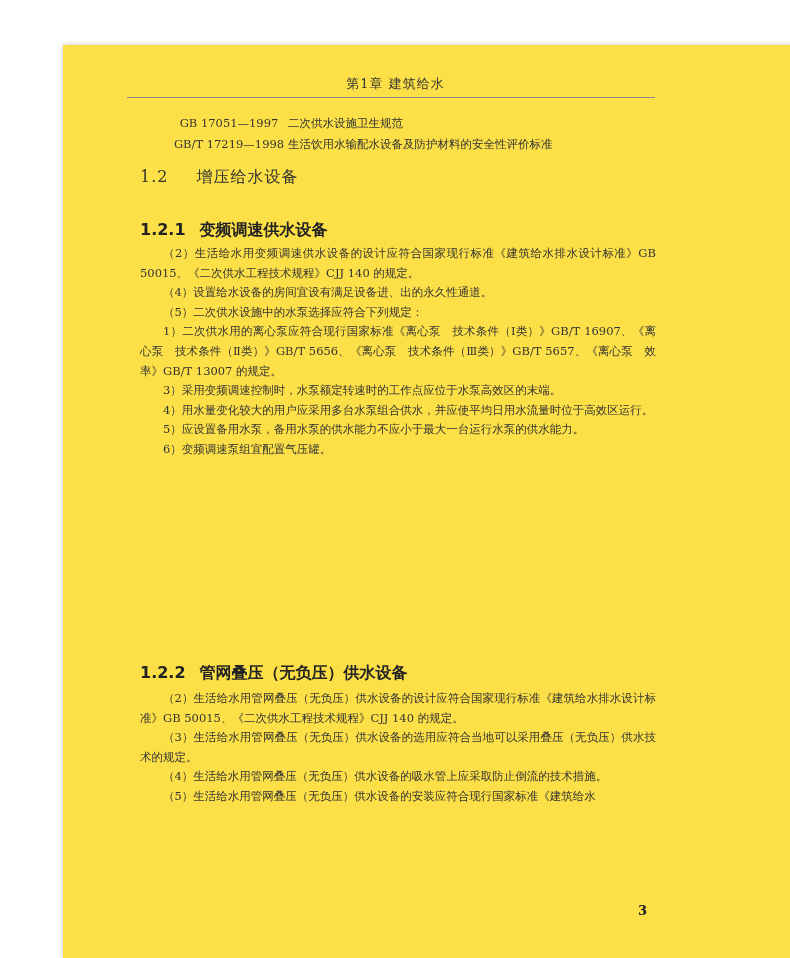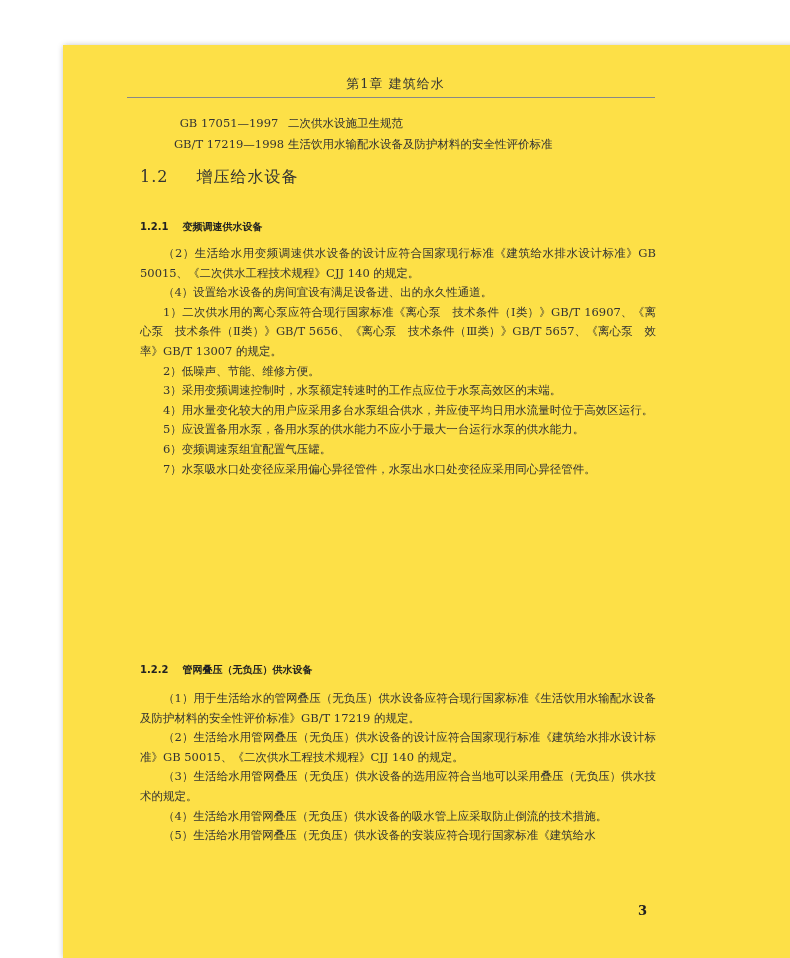--- a/index.html
+++ b/index.html
@@ -8,21 +8,21 @@
   .page { position:absolute; left:63px; top:45px; width:748px; height:913px; background:#fde047;
           box-shadow: 0 0 6px rgba(0,0,0,0.18), 3px 3px 8px rgba(0,0,0,0.10); }
   .running-head { position:absolute; left:65px; top:30px; width:535px; text-align:center;
                   font-size:13px; letter-spacing:1px; color:#333; }
   .head-rule { position:absolute; left:64px; top:52px; width:528px; height:0; border-top:1px solid #888; }
   .std-list { position:absolute; left:107px; top:68px; font-size:11.5px; line-height:21px; color:#333; }
   .std-row { display:flex;text-align:center; }
   .std-code { width:118px; white-space:nowrap; }
   .section-title { position:absolute; left:77px; top:122px; font-size:16px; letter-spacing:1px; color:#333; }
   .section-title .num { margin-right:28px; }
-  .sub-title { position:absolute; left:77px; font-size:10px; font-weight:bold;
+  .sub-title { position:absolute; left:77px; font-size:16px; font-weight:bold;
                font-family:"DejaVu Sans","Liberation Sans",sans-serif; color:#222; }
   .sub-title .num { margin-right:14px; }
   .block { position:absolute; left:77px; width:516px; font-size:11.5px; line-height:19.6px;
            color:#333; text-align:justify; }
   .para { text-indent:2em; margin:0; }
   .page-num { position:absolute; left:575px; top:858px; font-weight:bold; font-size:13px; color:#222; }
 </style>
 </head>
 <body>
 
@@ -46,35 +46,33 @@
     <span class="num">1.2</span><span>增压给水设备</span>
   </div>
 
   <div class="sub-title" style="top:175px;">
     <span class="num">1.2.1</span><span>变频调速供水设备</span>
   </div>
 
   <div class="block" style="top:199px;">
     <p class="para">（2）生活给水用变频调速供水设备的设计应符合国家现行标准《建筑给水排水设计标准》GB 50015、《二次供水工程技术规程》CJJ 140 的规定。</p>
     <p class="para">（4）设置给水设备的房间宜设有满足设备进、出的永久性通道。</p>
+    <p class="para">（5）二次供水设施中的水泵选择应符合下列规定：</p>
     <p class="para">1）二次供水用的离心泵应符合现行国家标准《离心泵　技术条件（Ⅰ类）》GB/T 16907、《离心泵　技术条件（Ⅱ类）》GB/T 5656、《离心泵　技术条件（Ⅲ类）》GB/T 5657、《离心泵　效率》GB/T 13007 的规定。</p>
-    <p class="para">2）低噪声、节能、维修方便。</p>
     <p class="para">3）采用变频调速控制时，水泵额定转速时的工作点应位于水泵高效区的末端。</p>
     <p class="para">4）用水量变化较大的用户应采用多台水泵组合供水，并应使平均日用水流量时位于高效区运行。</p>
     <p class="para">5）应设置备用水泵，备用水泵的供水能力不应小于最大一台运行水泵的供水能力。</p>
     <p class="para">6）变频调速泵组宜配置气压罐。</p>
-    <p class="para">7）水泵吸水口处变径应采用偏心异径管件，水泵出水口处变径应采用同心异径管件。</p>
   </div>
 
   <div class="sub-title" style="top:618px;">
     <span class="num">1.2.2</span><span>管网叠压（无负压）供水设备</span>
   </div>
 
   <div class="block" style="top:644px;">
-    <p class="para">（1）用于生活给水的管网叠压（无负压）供水设备应符合现行国家标准《生活饮用水输配水设备及防护材料的安全性评价标准》GB/T 17219 的规定。</p>
     <p class="para">（2）生活给水用管网叠压（无负压）供水设备的设计应符合国家现行标准《建筑给水排水设计标准》GB 50015、《二次供水工程技术规程》CJJ 140 的规定。</p>
     <p class="para">（3）生活给水用管网叠压（无负压）供水设备的选用应符合当地可以采用叠压（无负压）供水技术的规定。</p>
     <p class="para">（4）生活给水用管网叠压（无负压）供水设备的吸水管上应采取防止倒流的技术措施。</p>
     <p class="para">（5）生活给水用管网叠压（无负压）供水设备的安装应符合现行国家标准《建筑给水</p>
   </div>
 
   <div class="page-num">3</div>
 </div>
 
 </body></html>

